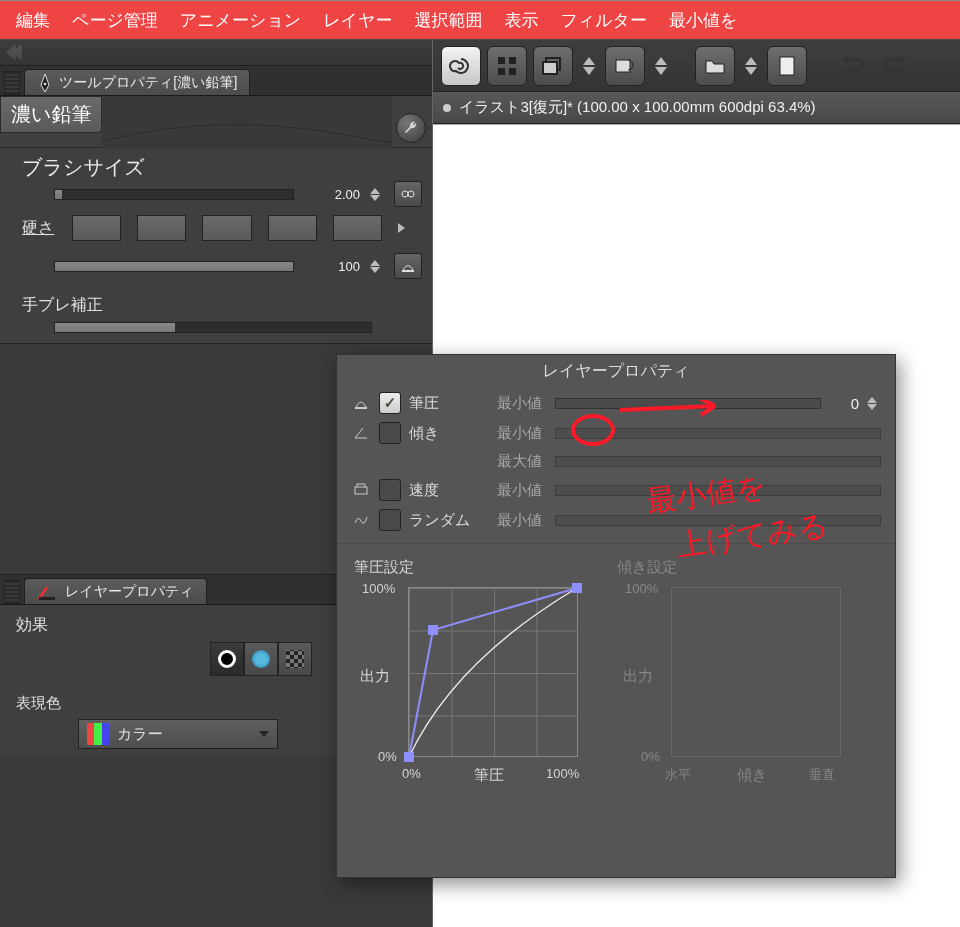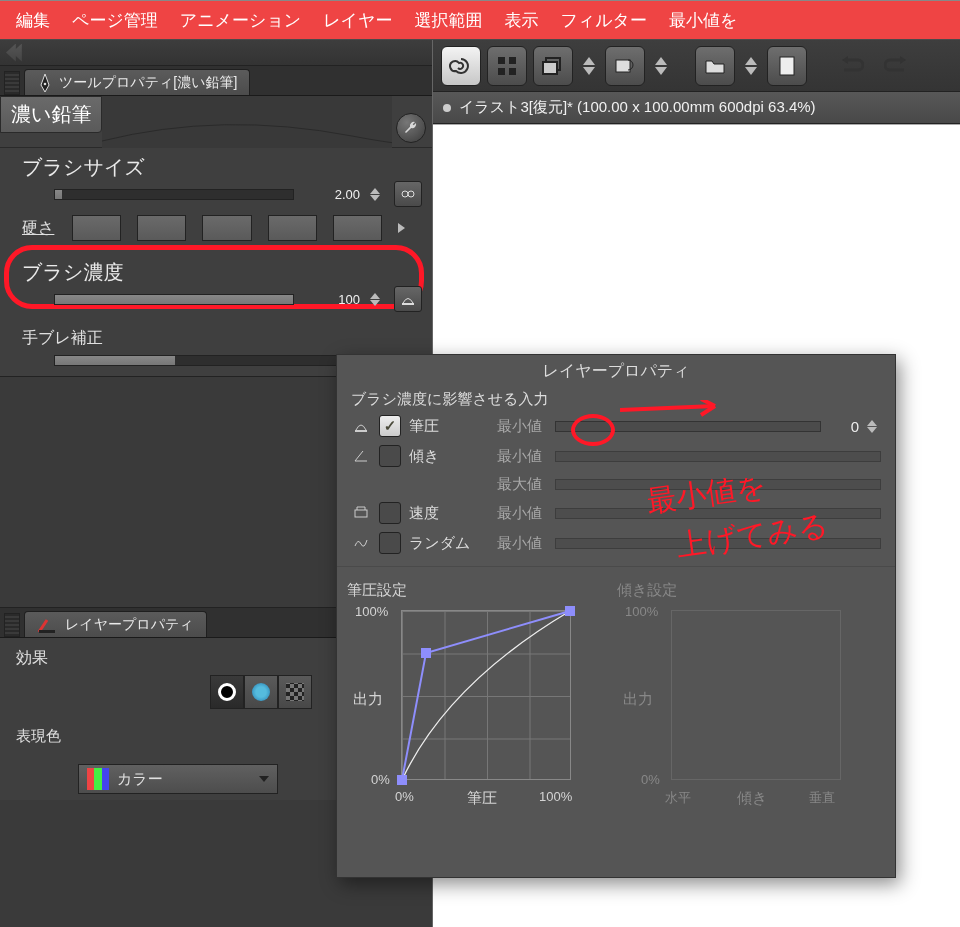--- a/index.html
+++ b/index.html
@@ -208,21 +208,21 @@
   .effect-buttons{
     display:flex;gap:0;padding:4px 10px 12px 210px;align-items:center;
   }
   .ob-btn{width:34px;height:34px;border:1px solid #222;display:flex;align-items:center;justify-content:center;background:linear-gradient(#5a5a5a,#484848);}
   .ob-btn.active{background:linear-gradient(#3a3a3a,#2a2a2a);}
   .circle-glyph{width:18px;height:18px;border-radius:50%;}
   .color-row{padding:6px 10px 6px 16px;display:flex;align-items:center;}
   .color-dropdown{
     margin-left:62px;height:30px;width:200px;border:1px solid #222;
     background:linear-gradient(#606060,#4d4d4d);
-    display:flex;align-items:center;gap:8px;padding:0 8px;margin-top:12px;
+    display:flex;align-items:center;gap:8px;padding:0 8px;
   }
   .rgb-swatch{width:22px;height:22px;display:inline-block;background:
     linear-gradient(to right,#e44 0 33%,#4e4 33% 66%,#44e 66% 100%);}
   .dd-arrow{margin-left:auto;width:0;height:0;border-left:5px solid transparent;border-right:5px solid transparent;border-top:6px solid #222;}
 
   
   .toolbar {
     height:52px;display:flex;align-items:center;gap:6px;padding:0 8px;
     background:linear-gradient(#3e3e3e,#343434);border-bottom:1px solid #222;
   }
@@ -272,21 +272,21 @@
   .chk.on{background:linear-gradient(#eee,#ccc);}
   .chk.on:after{content:"✓";color:#4a4a3a;font-weight:bold;}
   .inp-row .nm{width:80px;color:#ddd;}
   .inp-row .minlbl{color:#a8a8a8;font-size:15px;width:50px;}
   .minbar{flex:1;height:11px;border:1px solid #333;background:#4b4b4b;}
   .minbar.disabled{opacity:0.7;}
   .inp-row .minval{width:30px;text-align:right;color:#eee;}
 
   .pop-sep{height:1px;background:#4a4a4a;margin:8px 0;}
 
-  .graph-row{display:flex;gap:2px;padding:6px 10px;}
+  .graph-row{display:flex;gap:2px;padding:6px 17px;}
   .graph-box{flex:1;}
   .graph-title{color:#d4d4d4;font-size:15px;margin-bottom:4px;}
   .graph-title.dim{color:#888;}
   .graph{
     width:240px;height:220px;position:relative;
   }
   .graph-grid{
     position:absolute;left:54px;top:6px;width:170px;height:170px;
     border:1px solid #888;
     background-image:
@@ -392,24 +392,20 @@
         <div class="hard-block"></div>
         <div class="hard-block"></div>
         <div class="hard-block"></div>
         <div class="hard-block"></div>
         <div class="hard-block"></div>
         <div class="hard-more">
             <div></div>
           </div>
       </div>
 
-      <div class="prop-header-row" style="position:relative;">
-        <span>ブラシ濃度</span>
-        <div class="highlight-red"></div>
-      </div>
       <div class="prop-row" style="padding-top:0;">
         <div class="slider-bar" style="margin-left:32px;">
             <div class="slider-fill" style="width:100%"></div>
           </div>
         <div class="val">100</div>
         <div class="spin-arrows">
             <div class="u"></div>
             <div class="d"></div>
           </div>
         <div class="trail-btn">
@@ -537,21 +533,20 @@
     <div class="doc-titlebar">
       <span class="dirty-dot"></span>
       <span>イラスト3[復元]* (100.00 x 100.00mm 600dpi 63.4%)</span>
     </div>
     <div class="canvas"></div>
   </div>
 </div>
 
 <div class="popup">
   <div class="popup-title">レイヤープロパティ</div>
-  <div class="popup-sub">ブラシ濃度に影響させる入力</div>
 
   <div class="inp-row">
     <span class="glyph">
       <svg width="16" height="16">
           <path d="M3 13 Q8 3 13 13" stroke="#ccc" fill="none"></path>
           <rect x="2" y="13" width="12" height="2" fill="#ccc"></rect>
         </svg>
     </span>
     <div class="chk on"></div>
     <div class="nm">筆圧</div>

